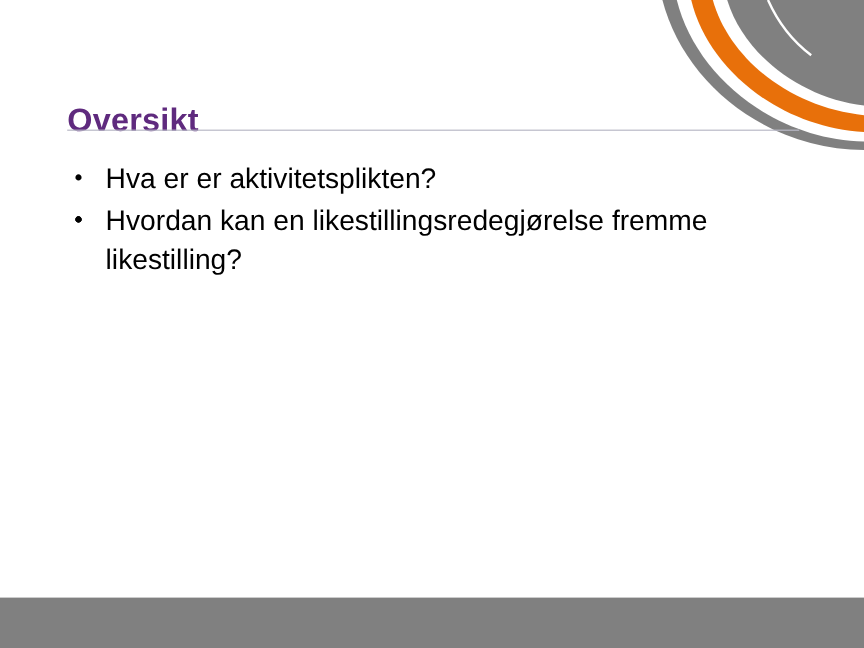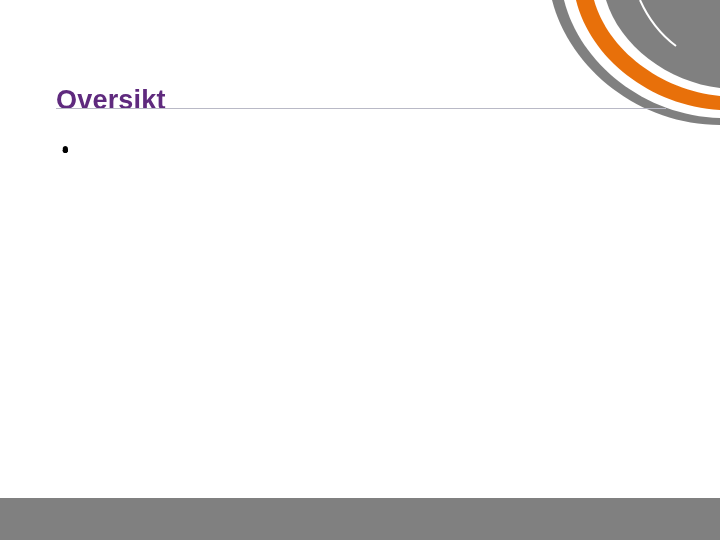--- a/index.html
+++ b/index.html
@@ -120,28 +120,30 @@
       <path d="M150,0 C158,18 170,34 186,46" stroke="#ffffff" stroke-width="2" fill="none"></path>
     </svg>
   </div>
 
   <h1 class="title">Oversikt</h1>
   <div class="title-rule"></div>
 
   <ul class="bullets">
     <li>
       <span class="dot">•</span>
+      <span>Hva er er aktivitetsplikten?</span>
     </li>
     <li>
       <span class="dot">•</span>
     </li>
     <li>
       <span class="dot">•</span>
     </li>
     <li>
       <span class="dot">•</span>
+      <span>Hvordan kan en likestillingsredegjørelse fremme likestilling?</span>
     </li>
   </ul>
 
   <div class="bottom-band-line"></div>
   <div class="bottom-band"></div>
 
 </div>
 
 </body></html>

